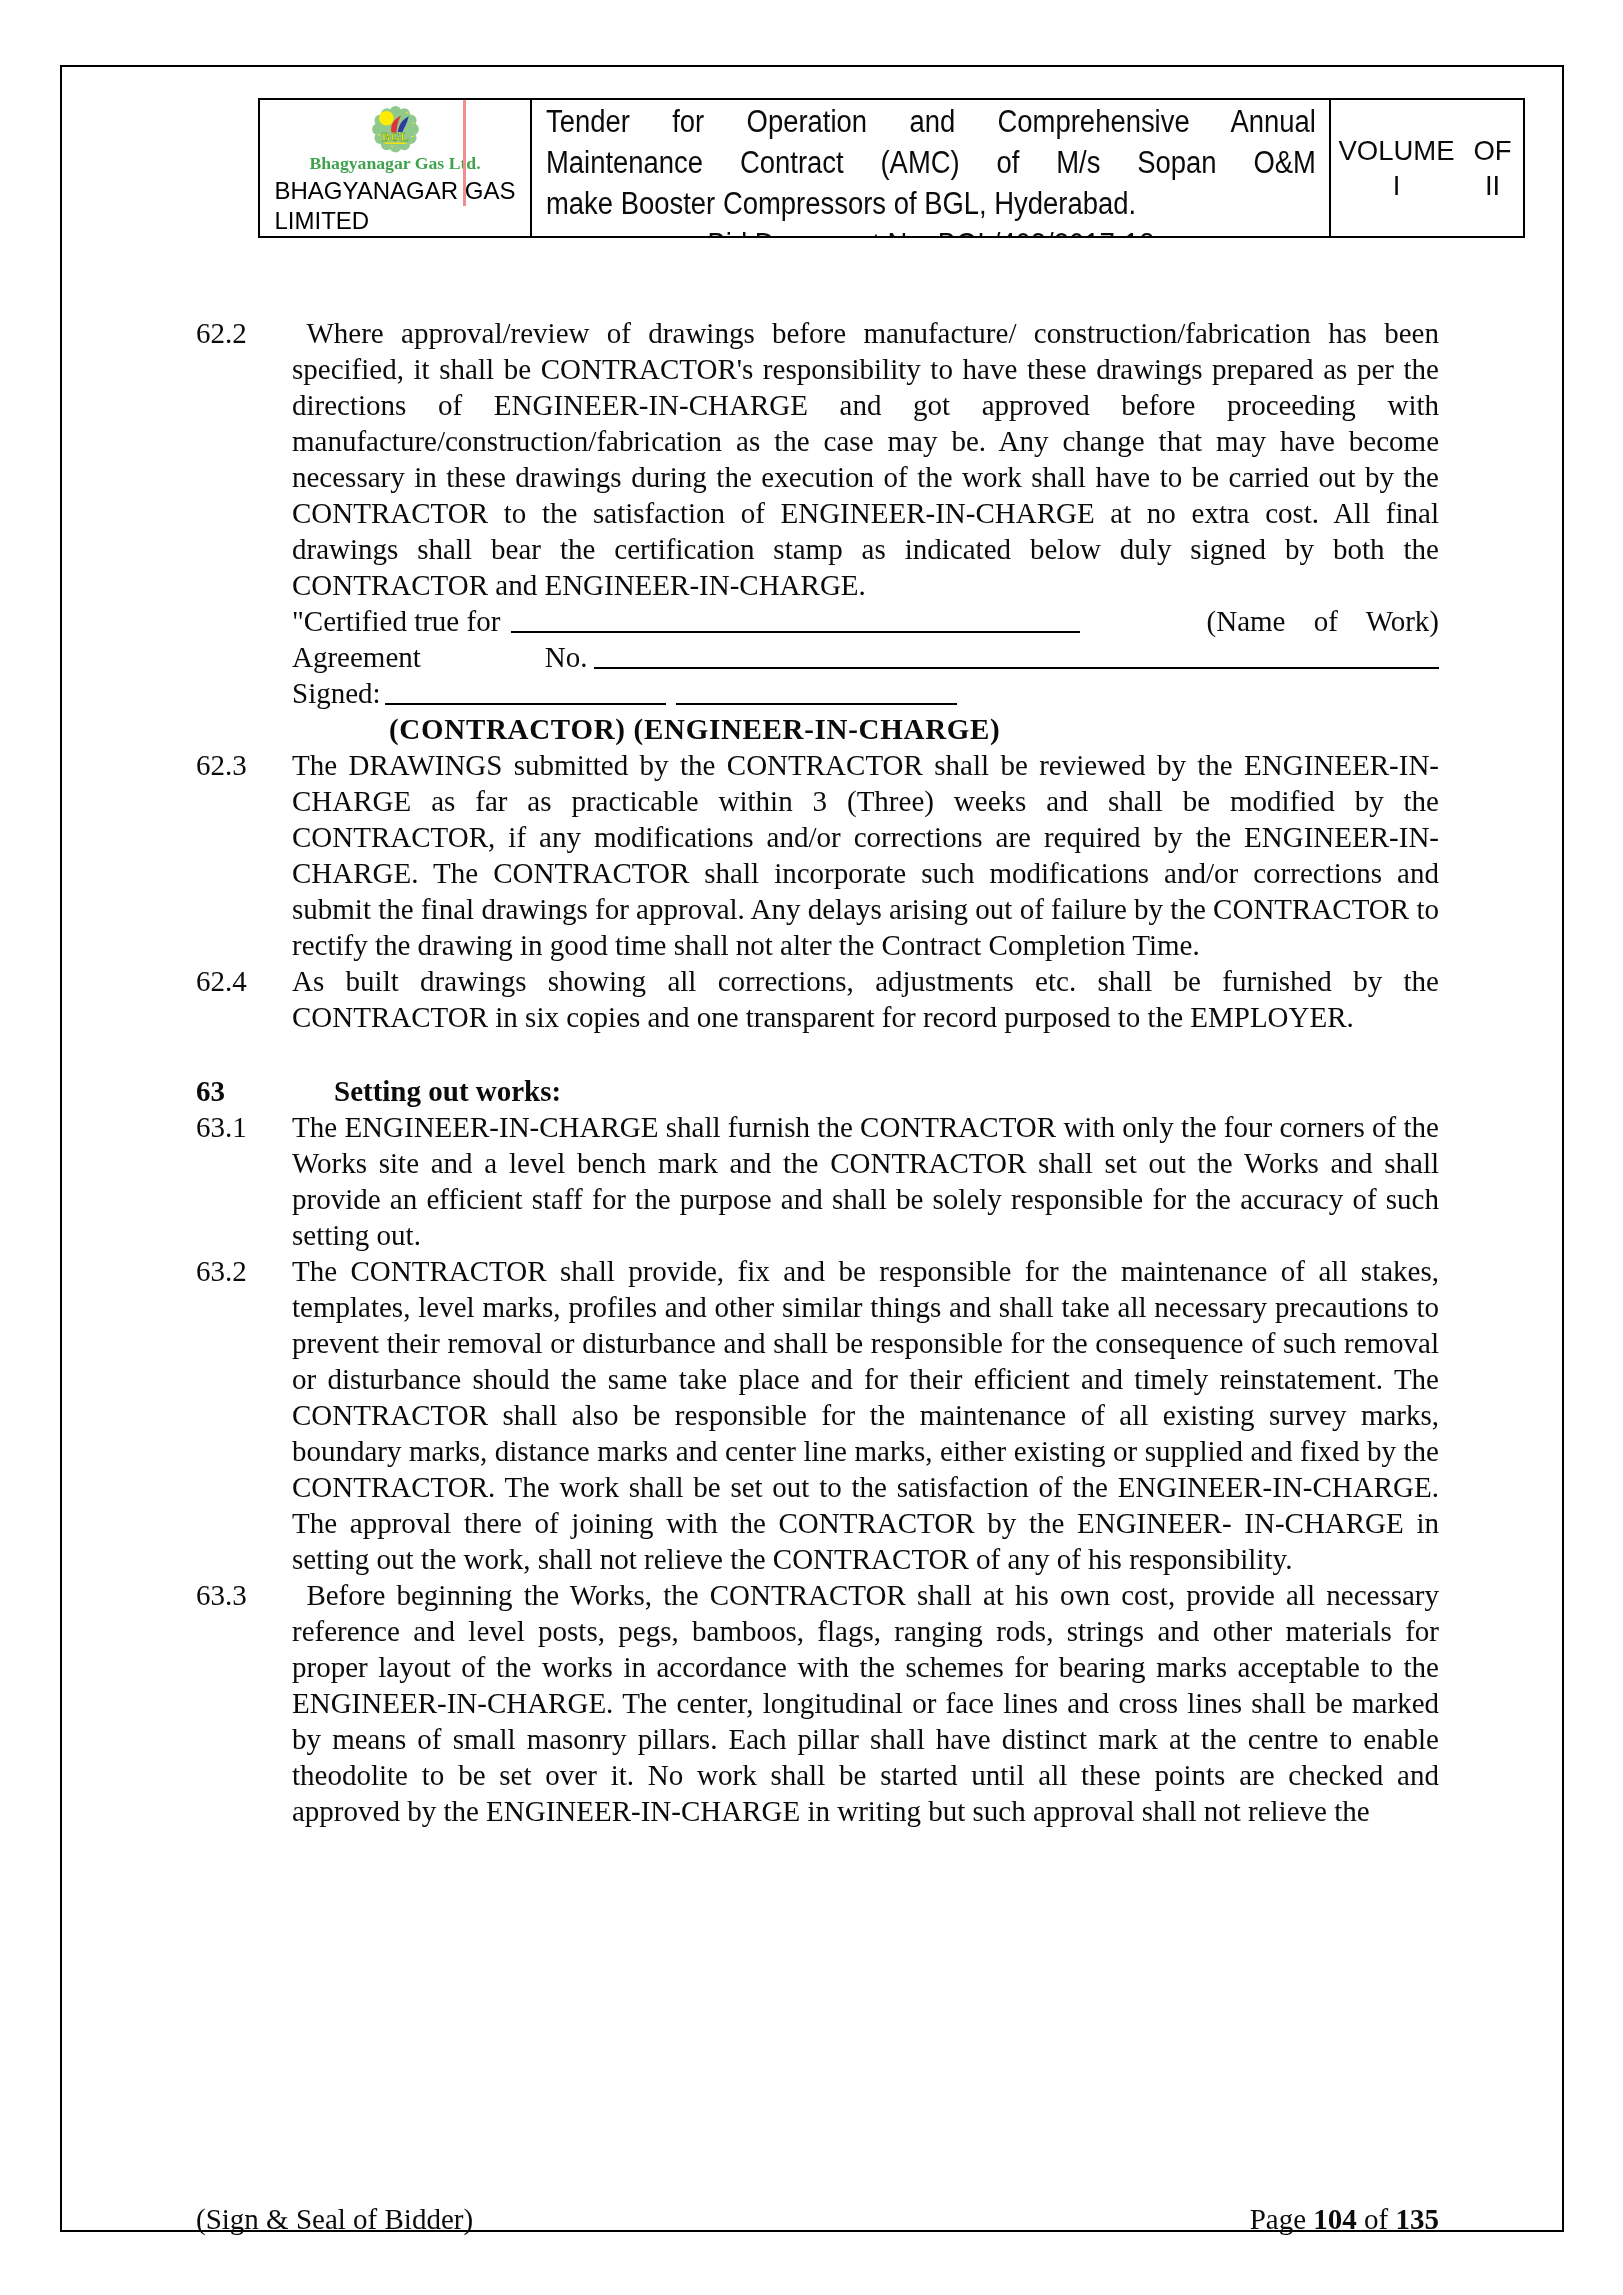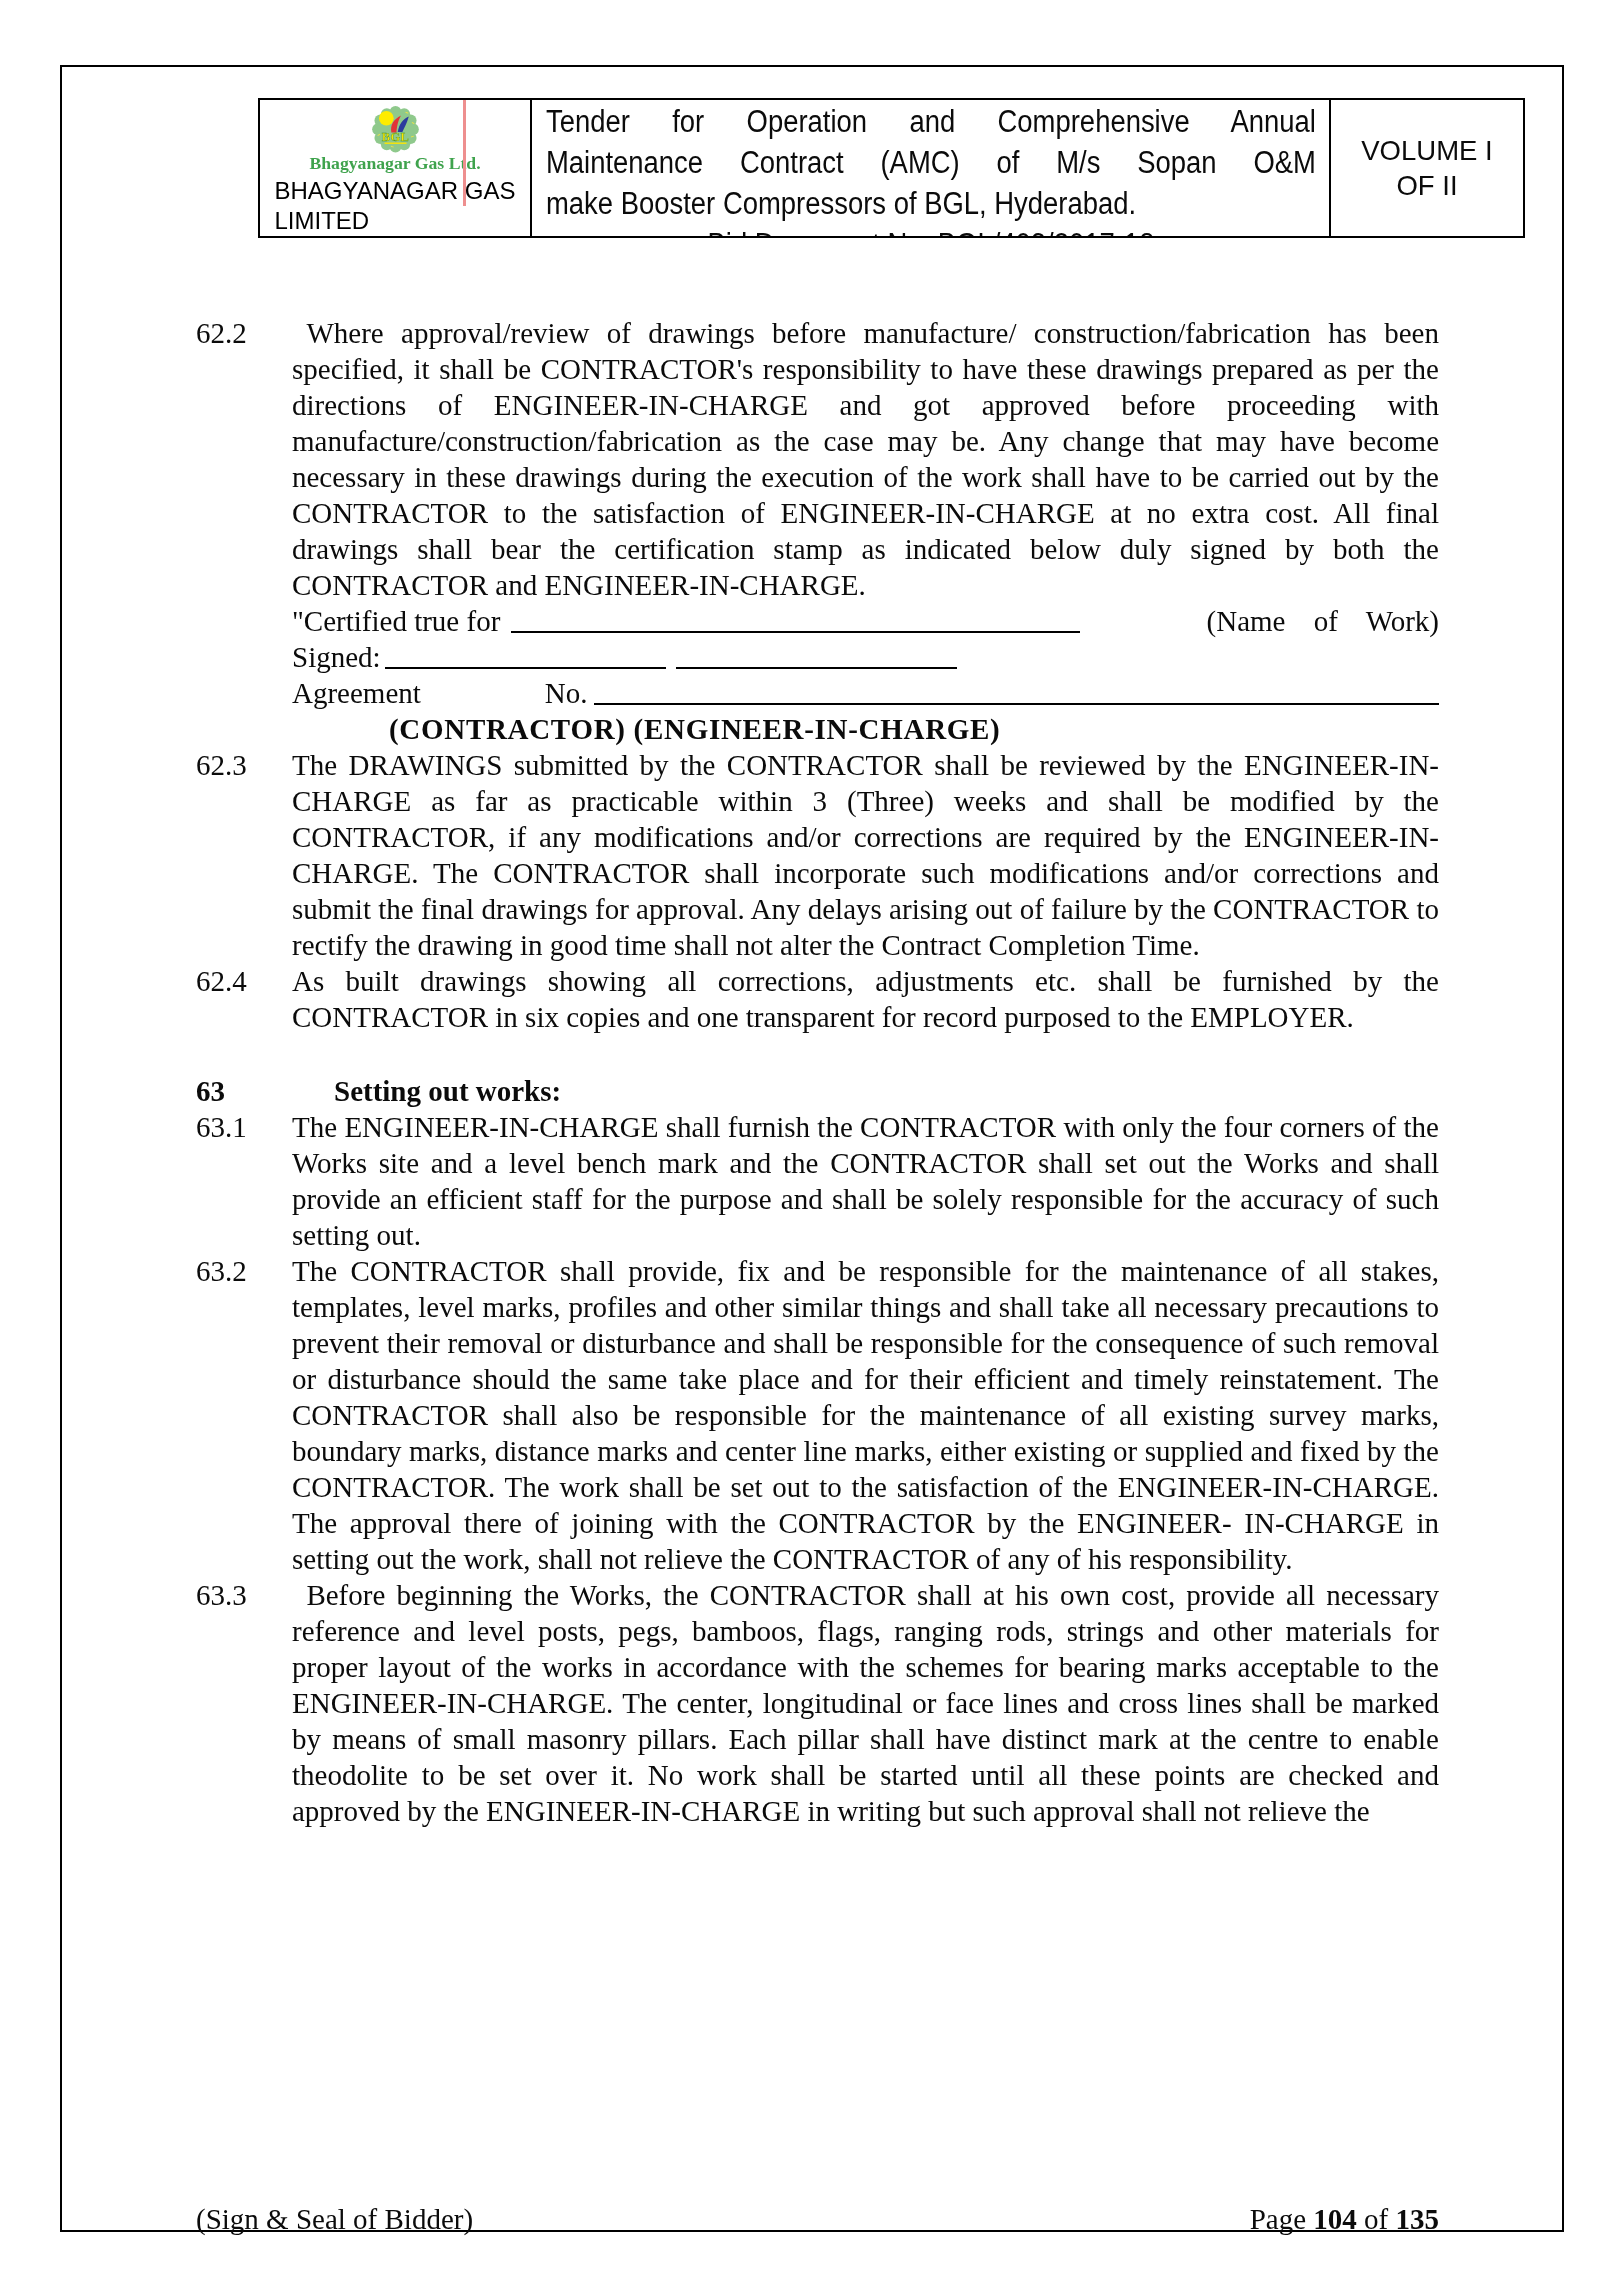--- a/index.html
+++ b/index.html
@@ -76,21 +76,21 @@
     transform-origin:0 50%;
     font-family:"Liberation Sans", sans-serif;
     font-size:31px; line-height:41px;
     white-space:nowrap;
   }
   .title-line-justify { text-align:justify; text-align-last:justify; }
   .title-line-left    { text-align:left; }
   .title-line-center  { text-align:center; }
   .volume-cell {
     flex:0 0 192px;
-    display:flex; flex-direction:column;
+    display:flex; flex-direction:row;
     align-items:center; justify-content:center;
     font-family:"Liberation Sans", sans-serif;
     font-size:27.5px; line-height:35px;
     text-align:center;
   }
   
   .body-text {
     position:absolute; left:196px; top:315px;
     width:1243px;
     font-size:29px; line-height:36px;
@@ -200,28 +200,28 @@
     <div class="clause-body indent-first">Where approval/review of drawings before manufacture/ construction/fabrication has been specified, it shall be CONTRACTOR's responsibility to have these drawings prepared as per the directions of ENGINEER-IN-CHARGE and got approved before proceeding with manufacture/construction/fabrication as the case may be. Any change that may have become necessary in these drawings during the execution of the work shall have to be carried out by the CONTRACTOR to the satisfaction of ENGINEER-IN-CHARGE at no extra cost. All final drawings shall bear the certification stamp as indicated below duly signed by both the CONTRACTOR and ENGINEER-IN-CHARGE.</div>
   </div>
 
   <div class="cert-block">
     <div class="cert-row">
       <span>"Certified true for</span>
       <span class="blank-line u-cert"></span>
       <span class="cert-right">(Name of Work)</span>
     </div>
     <div class="cert-row">
+      <span>Agreement</span>
+      <span class="agree-no">No.</span>
+      <span class="blank-line u-agree"></span>
+    </div>
+    <div class="cert-row">
       <span>Signed:</span>
       <span class="blank-line u-sign1"></span>
       <span class="blank-line u-sign2"></span>
-    </div>
-    <div class="cert-row">
-      <span>Agreement</span>
-      <span class="agree-no">No.</span>
-      <span class="blank-line u-agree"></span>
     </div>
     <div class="cert-parties">(CONTRACTOR) (ENGINEER-IN-CHARGE)</div>
   </div>
 
   <div class="clause">
     <div class="clause-num">62.3</div>
     <div class="clause-body">The DRAWINGS submitted by the CONTRACTOR shall be reviewed by the ENGINEER-IN-CHARGE as far as practicable within 3 (Three) weeks and shall be modified by the CONTRACTOR, if any modifications and/or corrections are required by the ENGINEER-IN-CHARGE. The CONTRACTOR shall incorporate such modifications and/or corrections and submit the final drawings for approval. Any delays arising out of failure by the CONTRACTOR to rectify the drawing in good time shall not alter the Contract Completion Time.</div>
   </div>
 
   <div class="clause">

